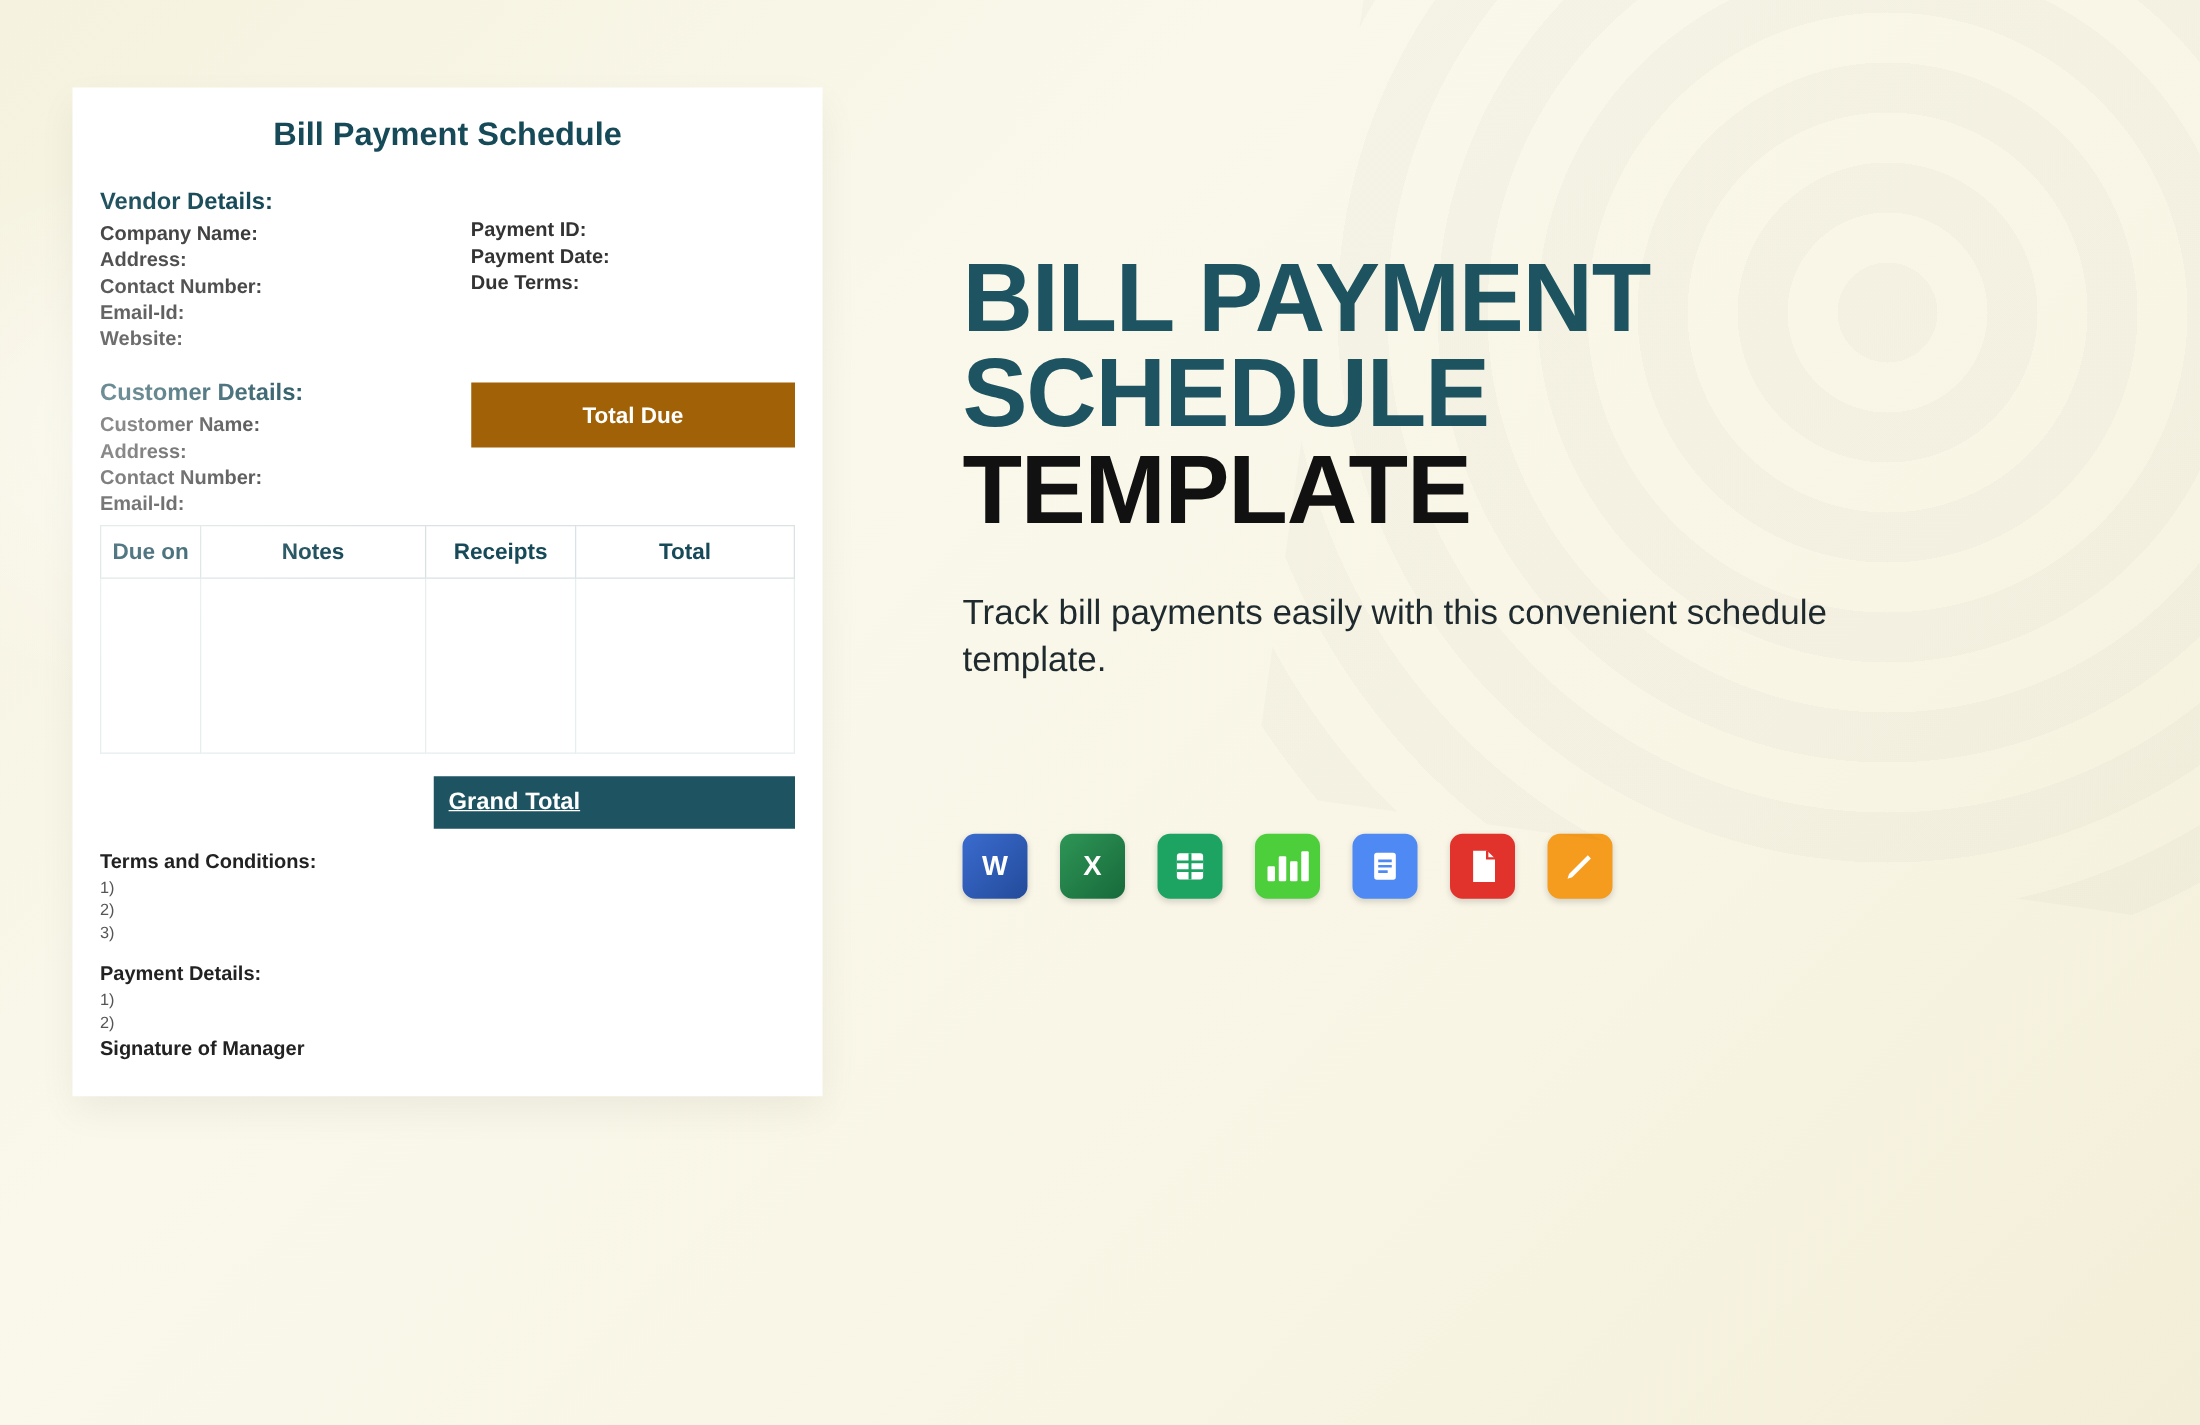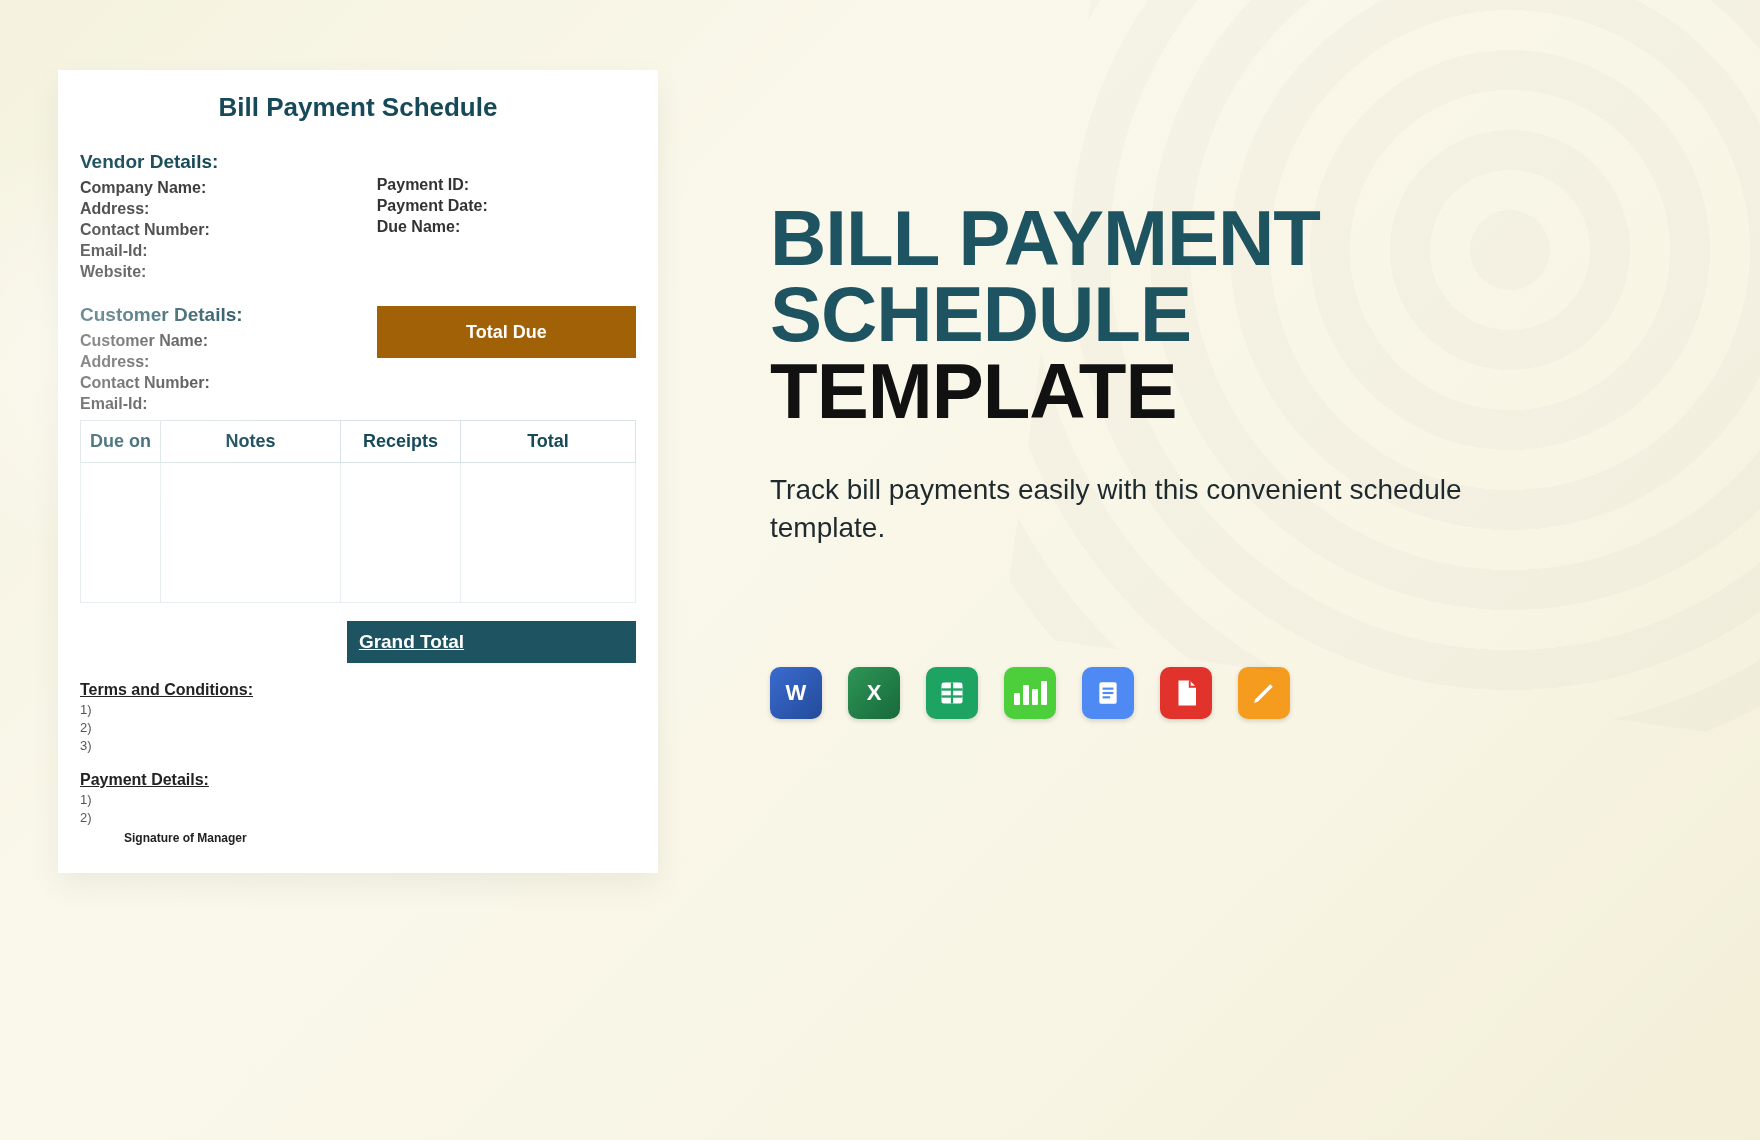--- a/index.html
+++ b/index.html
@@ -104,23 +104,23 @@
   .grand-cell{
     flex:1;
     background:#1e5461;
     color:#fff;
     font-weight:700;
     font-size:19px;
     padding:10px 12px;
     text-decoration:underline;
   }
 
-  .small-h{ font-weight:700; font-size:16px; margin-top:18px; color:#222;text-decoration:underline;}
+  .small-h{ font-weight:700; font-size:16px; margin-top:18px; color:#222;}
   .num { font-size:13px; color:#555; margin:3px 0 0 0;}
-  .sig { font-weight:700; font-size:12px; margin-top:6px;margin-left:44px;}
+  .sig { font-weight:700; font-size:16px; margin-top:6px;}
 
   .right-pane{
     flex:1;
     padding: 200px 90px 0 90px;
   }
   .hero-title{
     font-family: Arial, "Arial Black", sans-serif;
     font-weight:900;
     font-size:78px;
     line-height:0.98;
@@ -171,21 +171,21 @@
         <div class="line">Company Name:</div>
         <div class="line">Address:</div>
         <div class="line">Contact Number:</div>
         <div class="line">Email-Id:</div>
         <div class="line">Website:</div>
       </div>
       <div class="colB">
         <div style="height:26px"></div>
         <div class="line">Payment ID:</div>
         <div class="line">Payment Date:</div>
-        <div class="line">Due Name:</div>
+        <div class="line">Due Terms:</div>
       </div>
     </div>
 
     <div class="two-col" style="margin-top:16px">
       <div class="colA">
         <div class="section-h">Customer Details:</div>
         <div class="line">Customer Name:</div>
         <div class="line">Address:</div>
         <div class="line">Contact Number:</div>
         <div class="line">Email-Id:</div>

